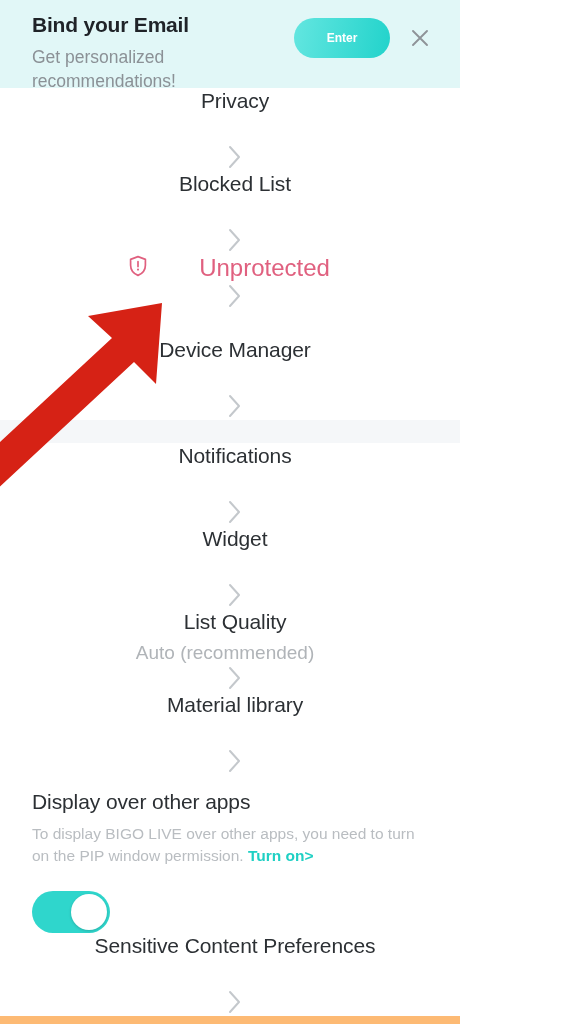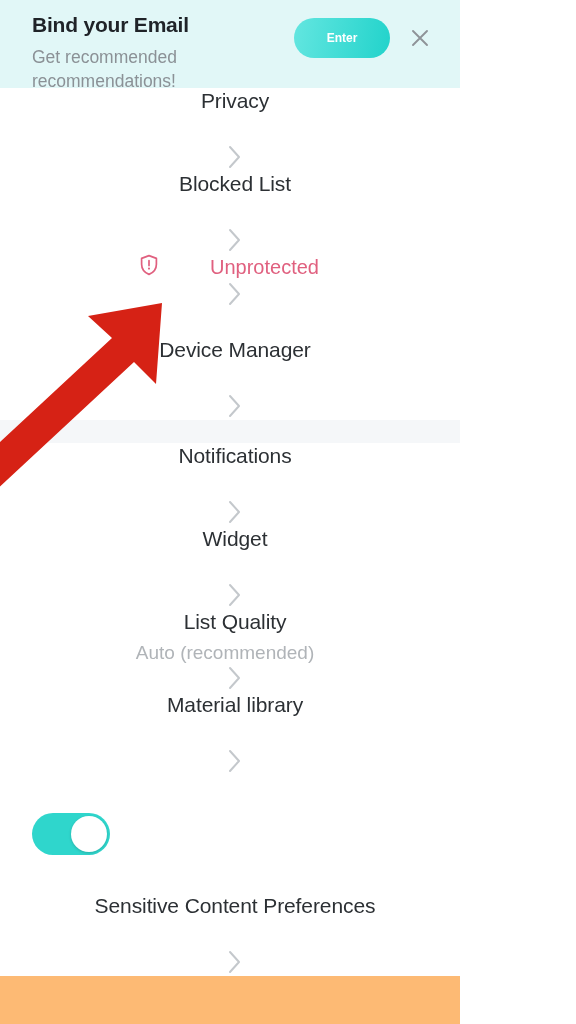--- a/index.html
+++ b/index.html
@@ -104,21 +104,21 @@
   }
 
   
   .badge {
     display:inline-flex;
     align-items:center;
     gap:7px;
     margin-right:12px;
     white-space:nowrap;
   }
-  .badge-text { font-size:20px; color:#e0607f;margin-left:44px; }
+  .badge-text { font-size:24px; color:#e0607f;margin-left:44px; }
   .shield-icon { display:block; }
 
   
   .chevron { flex:0 0 auto; display:flex; align-items:center; }
   .chevron svg { display:block; }
 
   
   .section-gap { height:23px; background:#f5f7f9; }
 
   
@@ -151,21 +151,21 @@
   }
 </style>
 </head>
 <body>
 
 <div class="screen">
 
   <div class="banner">
     <div class="banner-text">
       <div class="banner-title">Bind your Email</div>
-      <div class="banner-sub">Get recommended recommendations!</div>
+      <div class="banner-sub">Get personalized recommendations!</div>
     </div>
     <div class="banner-actions">
       <button class="enter-btn">Enter</button>
       <button class="close-btn">
         <span>
           <svg width="22" height="22" viewBox="0 0 22 22" aria-hidden="true">
             <path d="M4 4 L18 18 M18 4 L4 18" stroke="#8e9398" stroke-width="1.9" stroke-linecap="round" fill="none"></path>
           </svg>
         </span>
       </button>
@@ -255,20 +255,24 @@
     <div class="row">
       <span class="row-label">Material library</span>
       <span class="chevron">
         <svg width="16" height="28" viewBox="0 0 16 28" aria-hidden="true">
           <path d="M3 4 L12 14 L3 24" stroke="#c4c8cc" stroke-width="2" fill="none" stroke-linecap="round" stroke-linejoin="round"></path>
         </svg>
       </span>
     </div>
 
     <div class="row tall">
+      <div class="row-main">
+        <div class="row-label">Display over other apps</div>
+        <div class="row-sub"><span>To display BIGO LIVE over other apps, you need to turn on the PIP window permission. </span><span class="link">Turn on&gt;</span></div>
+      </div>
       <button class="toggle">
         <span class="knob"></span>
       </button>
     </div>
 
     <div class="row">
       <span class="row-label">Sensitive Content Preferences</span>
       <span class="chevron">
         <svg width="16" height="28" viewBox="0 0 16 28" aria-hidden="true">
           <path d="M3 4 L12 14 L3 24" stroke="#c4c8cc" stroke-width="2" fill="none" stroke-linecap="round" stroke-linejoin="round"></path>

